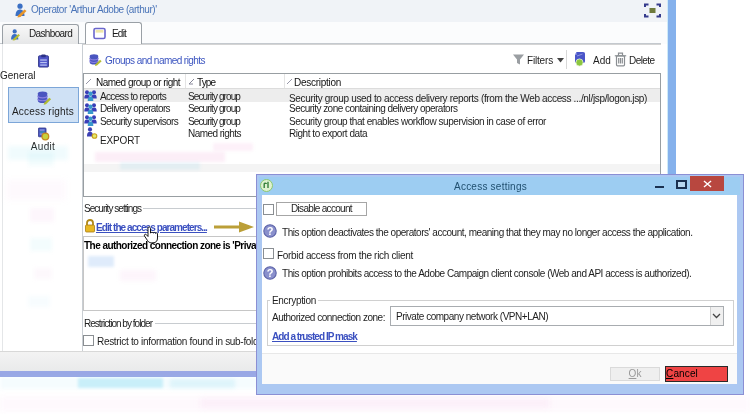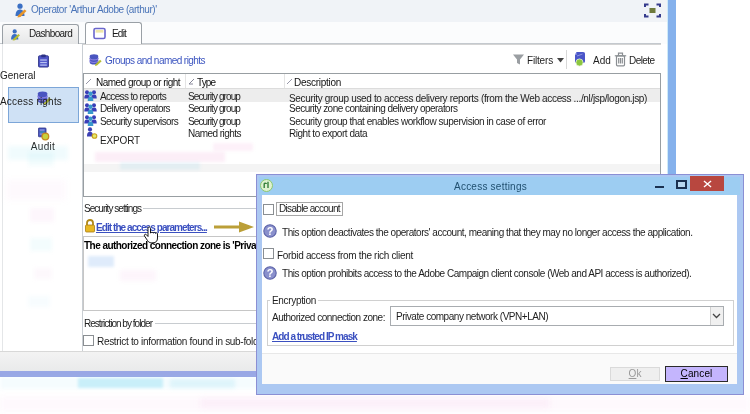--- a/index.html
+++ b/index.html
@@ -56,21 +56,21 @@
 <div class="abs" style="left:0;top:70px;width:86px;text-align:left">General</div>
 
 <div class="abs" style="left:8px;top:87px;width:71px;height:36px;background:#cfe1f5;border:1px solid #7ca6d8"></div>
 <svg class="abs" style="left:37px;top:91px" width="14.5" height="14" viewBox="0 0 17 16">
  <ellipse cx="6.5" cy="2.8" rx="5.5" ry="2.4" fill="#4a55c0"></ellipse>
  <path d="M1 2.8 V11.6 C1 12.9 3.5 14 6.5 14 C9.5 14 12 12.9 12 11.6 V2.8 Z" fill="#4a55c0"></path>
  <path d="M1 5.4 C1 6.7 3.5 7.8 6.5 7.8 C9.5 7.8 12 6.7 12 5.4" stroke="#8a7fe0" stroke-width="1.4" fill="none"></path>
  <path d="M1 8.8 C1 10.1 3.5 11.2 6.5 11.2 C9.5 11.2 12 10.1 12 8.8" stroke="#8a7fe0" stroke-width="1.4" fill="none"></path>
  <path d="M8.5 13.5 L14.5 7.8 L16.5 9.6 L10.5 15.2 L7.8 15.8 Z" fill="#b2bc33"></path>
 </svg>
-<div class="abs" style="left:0;top:96px;width:86px;text-align:left;letter-spacing:0.2px">Access rights</div>
+<div class="abs" style="left:0;top:106px;width:86px;text-align:center;letter-spacing:0.2px">Access rights</div>
 
 <svg class="abs" style="left:38px;top:127px" width="12" height="14" viewBox="0 0 15 16">
  <rect x="0.5" y="0.5" width="9.5" height="11" rx="1" fill="#4a55c0" stroke="#2c3286" stroke-width="1"></rect>
  <rect x="2.2" y="2.4" width="6" height="1.3" fill="#9fb3ef"></rect>
  <rect x="2.2" y="4.9" width="6" height="1.3" fill="#3ba8b8"></rect>
  <rect x="2.2" y="7.4" width="6" height="1.3" fill="#9fb3ef"></rect>
  <circle cx="9.2" cy="11.2" r="4.2" fill="#c8d23c" stroke="#c98a1e" stroke-width="1.6"></circle>
 </svg>
 <div class="abs" style="left:0;top:141px;width:86px;text-align:center;letter-spacing:0.3px">Audit</div>
 
@@ -238,21 +238,21 @@
 <div class="abs" style="left:676px;top:180px;width:11px;height:9px;border:2px solid #1a3050;background:#b8d8f0"></div>
 <div class="abs" style="left:690px;top:176px;width:34px;height:15px;background:#b8473f"></div>
 <svg class="abs" style="left:703px;top:180px" width="9" height="8" viewBox="0 0 10 9">
     <path d="M1 1 L9 8 M9 1 L1 8" stroke="#fff" stroke-width="1.5"></path>
   </svg>
 
 <div class="abs" style="left:262px;top:195px;width:475px;height:189px;background:#fff"></div>
 <div class="abs" style="left:262px;top:353px;width:475px;height:31px;background:#fafafa;border-top:1px solid #e8e8e8"></div>
 
 <div class="abs" style="left:263px;top:204px;width:11px;height:11px;background:#fff;border:1px solid #8a8e92"></div>
-<div class="abs" style="left:276px;top:202px;border:1px solid #a6a6a6;height:14px;line-height:12px;padding:0 2px;letter-spacing:-0.68px">Disable account</div>
+<div class="abs" style="left:276px;top:202px;border:1px solid #a6a6a6;height:14px;line-height:12px;padding:0 14px;letter-spacing:-0.68px">Disable account</div>
 <svg class="abs" style="left:263px;top:224px" width="14" height="14" viewBox="0 0 14 14">
  <circle cx="7" cy="7" r="6.2" fill="#8a90cc" stroke="#5c63a8" stroke-width="1.1"></circle>
  <text x="7" y="10.8" text-anchor="middle" font-size="11" font-weight="bold" fill="#fff" font-family="Liberation Sans">?</text>
 </svg>
 <div class="abs" style="left:282px;top:227px;letter-spacing:-0.47px">This option deactivates the operators' account, meaning that they may no longer access the application.</div>
 
 <div class="abs" style="left:263px;top:248px;width:11px;height:11px;background:#fff;border:1px solid #8a8e92"></div>
 <div class="abs" style="left:277px;top:249.5px;letter-spacing:-0.32px">Forbid access from the rich client</div>
 <svg class="abs" style="left:263px;top:266px" width="14" height="14" viewBox="0 0 14 14">
  <circle cx="7" cy="7" r="6.2" fill="#8a90cc" stroke="#5c63a8" stroke-width="1.1"></circle>
@@ -266,14 +266,14 @@
 <div class="abs" style="left:390px;top:306px;width:334px;height:20px;background:#fff;border:1px solid #a8acb0"></div>
 <div class="abs" style="left:396px;top:311px;letter-spacing:-0.47px">Private company network (VPN+LAN)</div>
 <div class="abs" style="left:710px;top:307px;width:13px;height:18px;background:#f0f0f0;border-left:1px solid #d0d0d0"></div>
 <svg class="abs" style="left:712px;top:313px" width="9" height="6" viewBox="0 0 9 6">
     <path d="M1 1 L4.5 4.5 L8 1" stroke="#444" stroke-width="1.3" fill="none"></path>
   </svg>
 <div class="abs" style="left:272px;top:331px;color:#3b50c0;font-weight:bold;letter-spacing:-0.95px;text-decoration:underline">Add a trusted IP mask</div>
 
 <div class="abs" style="left:610px;top:367px;width:50px;height:14px;background:#efefef;border:1px solid #dadada;color:#9a9a9a;text-align:center;line-height:12px">
  <span style="text-decoration:underline">O</span>k</div>
-<div class="abs" style="left:665px;top:366px;width:63px;height:16px;background:#c4b5fd;border:1px solid #2a2a2a;color:#000;text-align:center;line-height:14px;letter-spacing:0.14px">
+<div class="abs" style="left:665px;top:366px;width:63px;height:16px;background:#ef4444;border:1px solid #2a2a2a;color:#000;text-align:left;line-height:14px;letter-spacing:0.14px">
  <span style="text-decoration:underline">C</span>ancel</div>
 
 </body></html>

